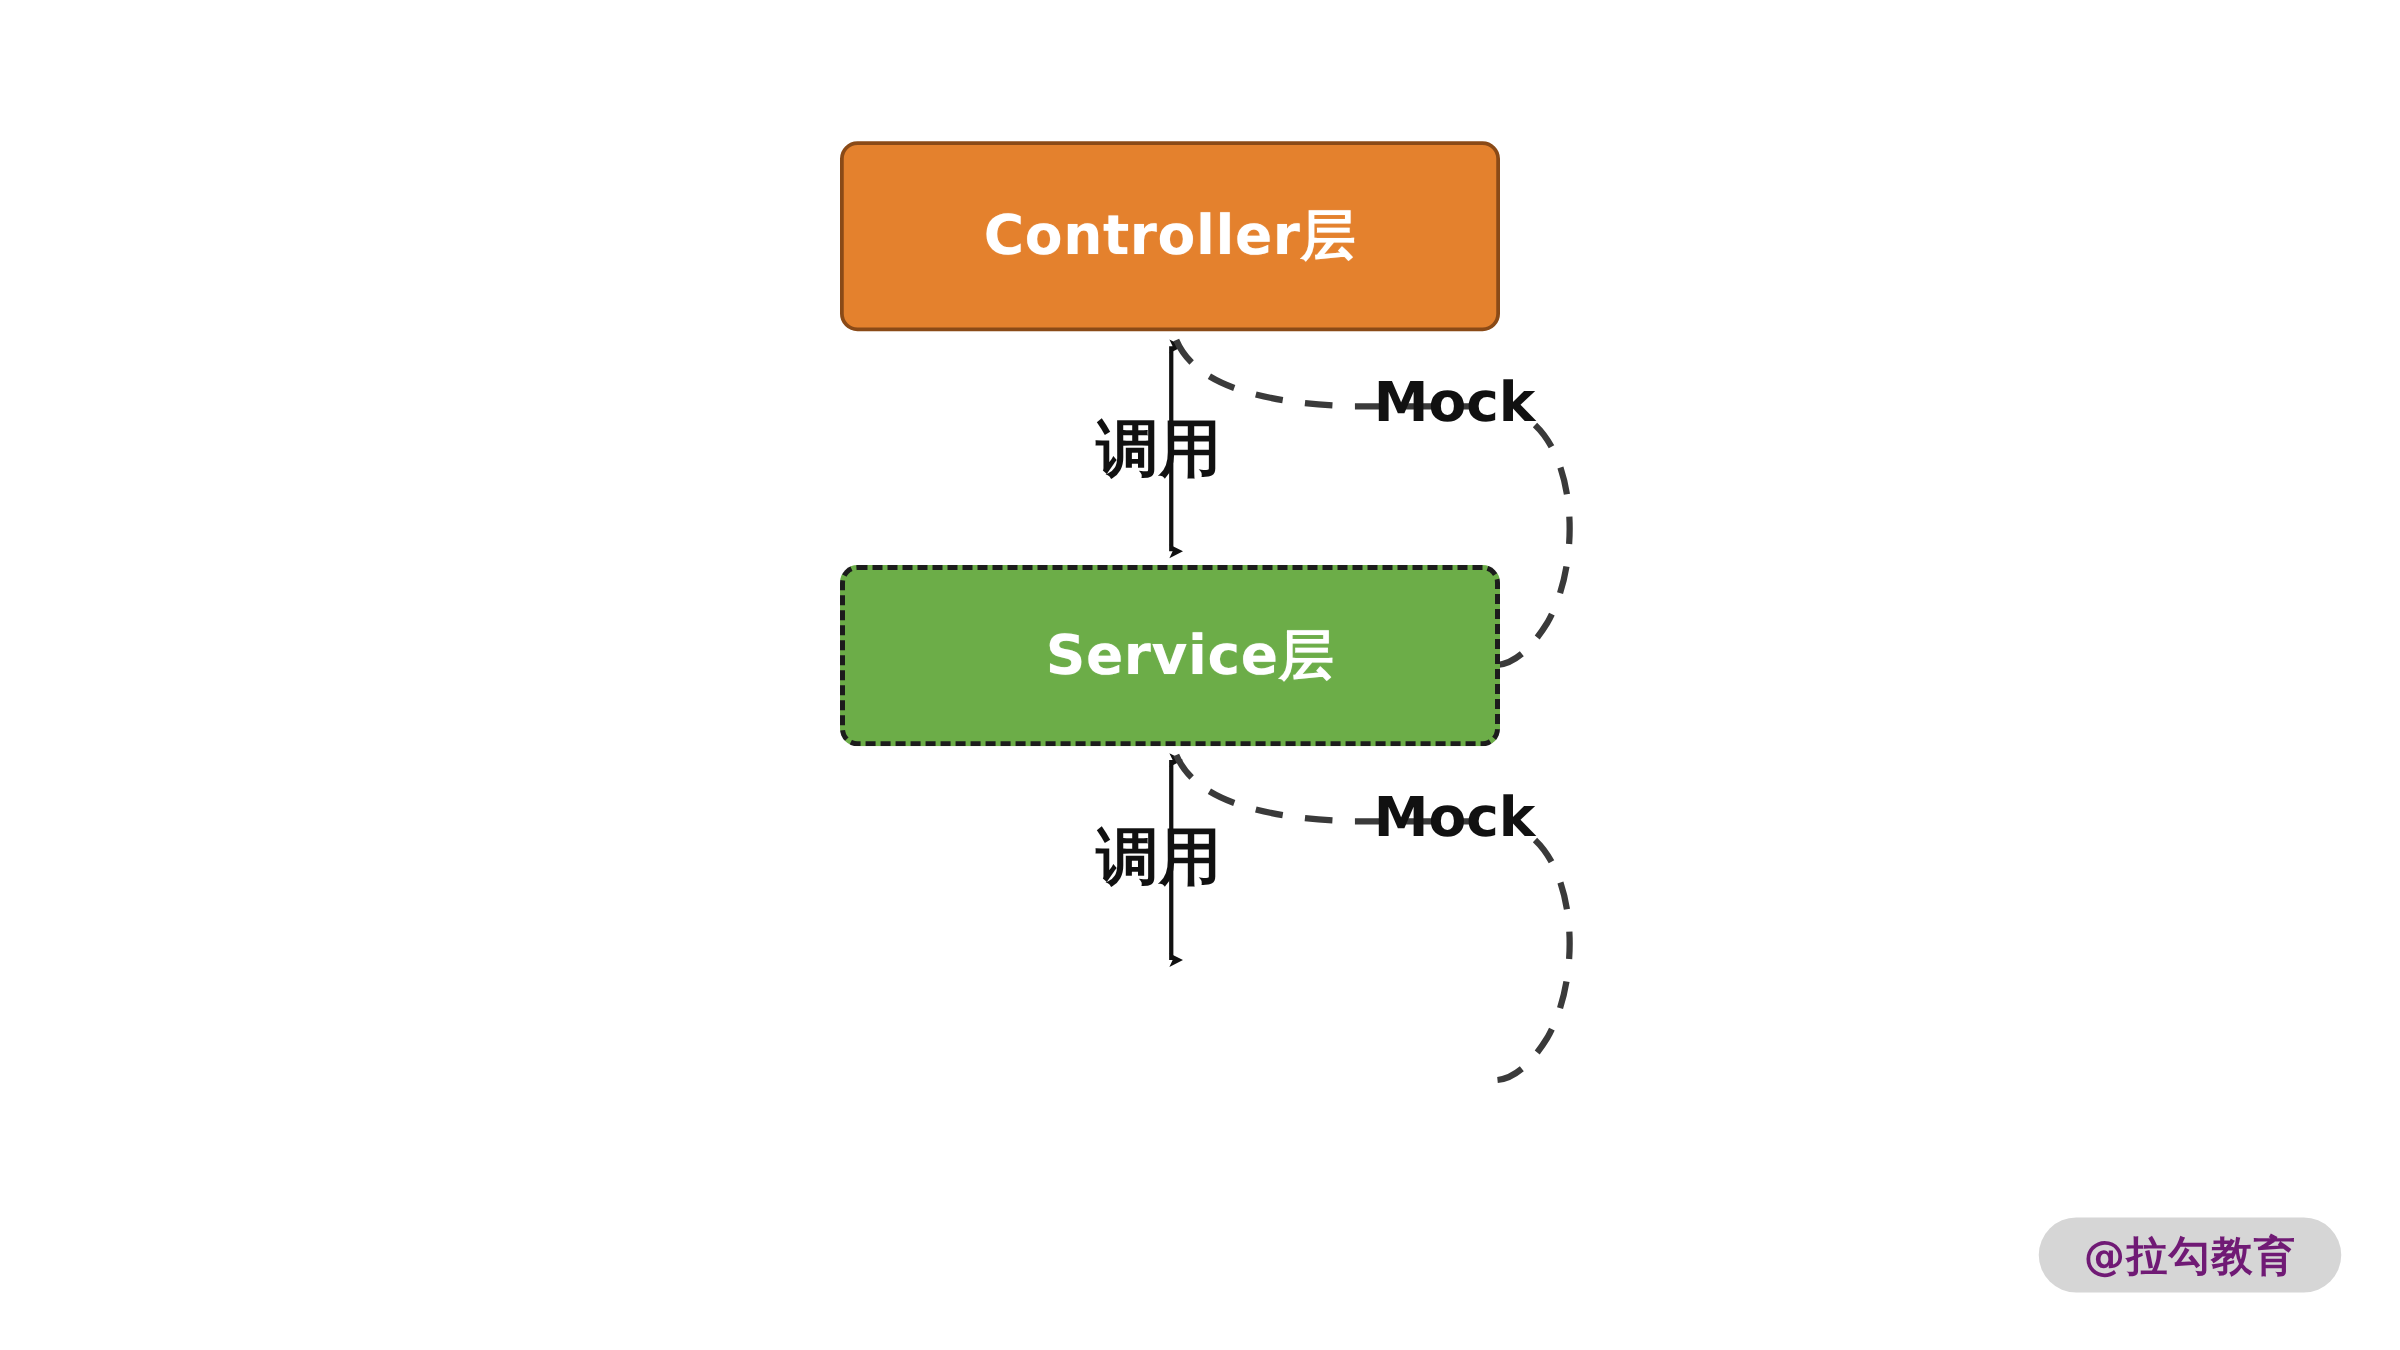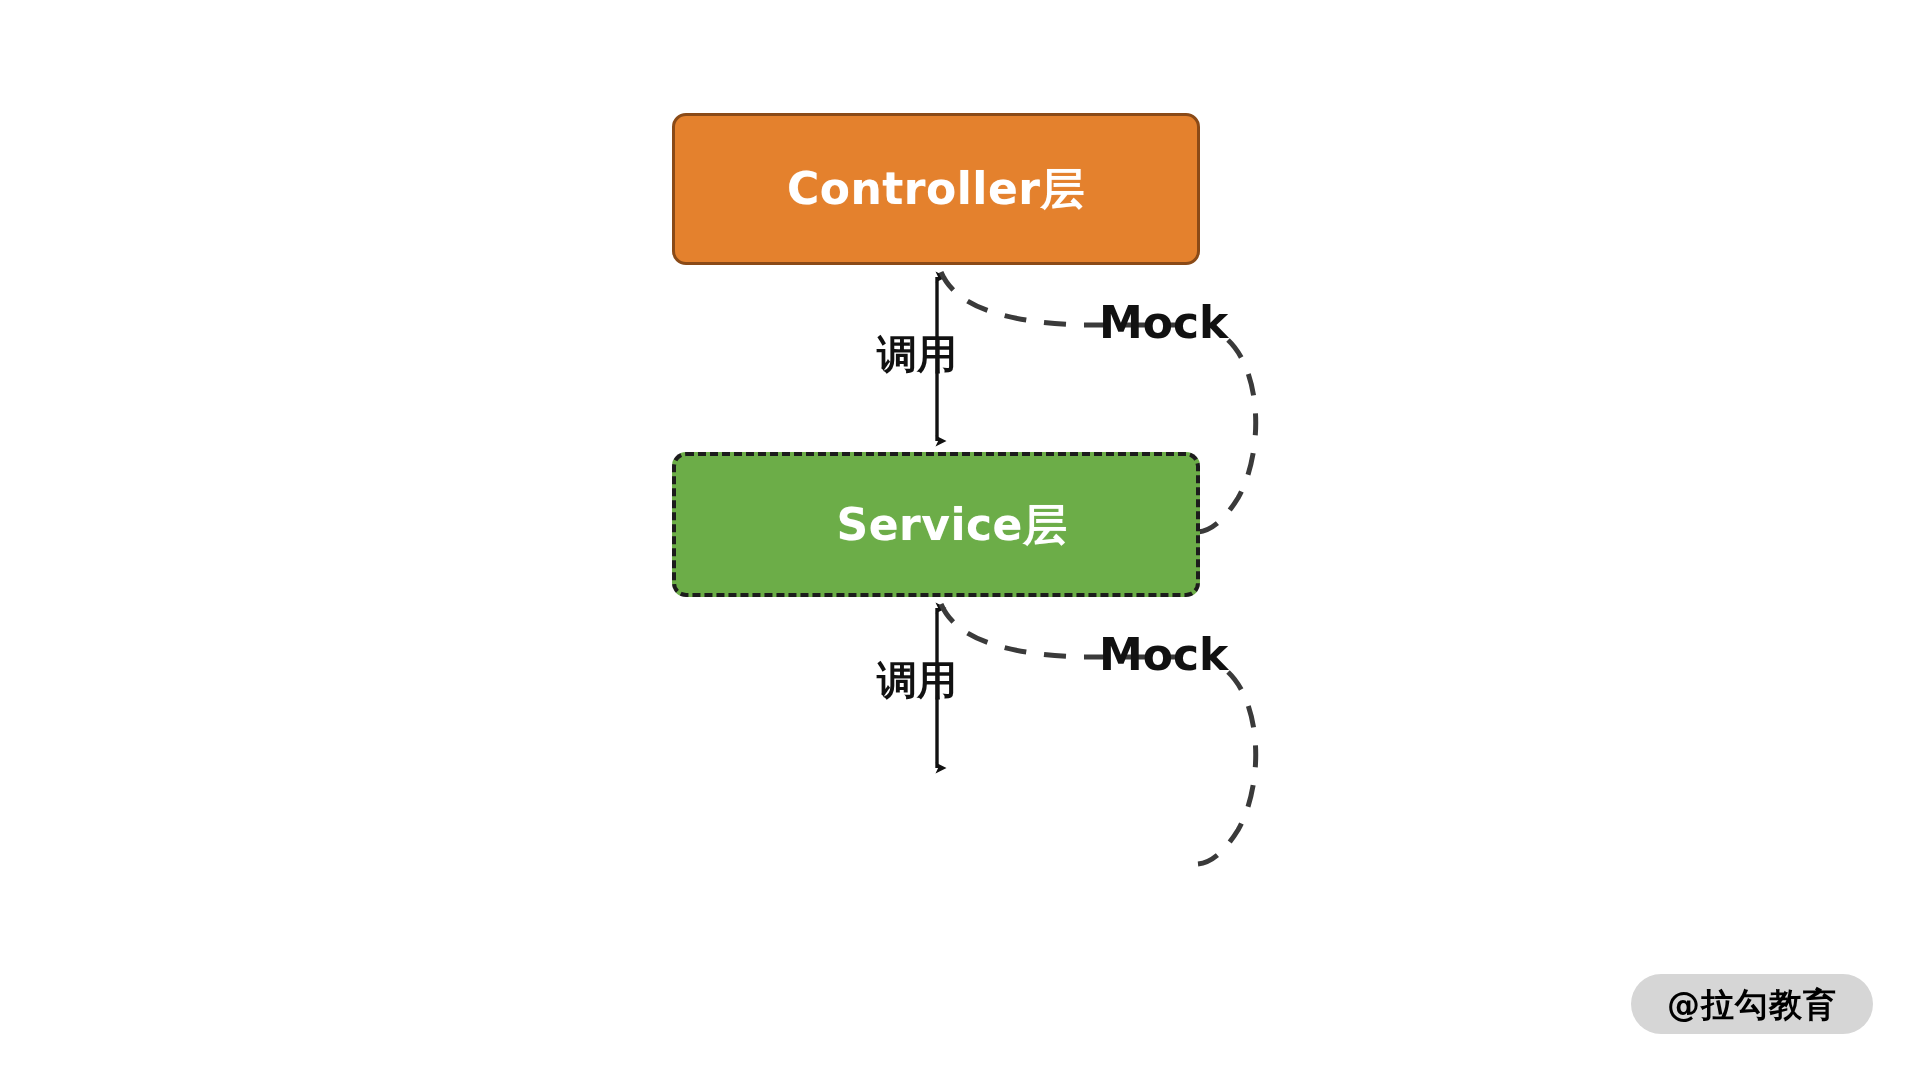--- a/index.html
+++ b/index.html
@@ -59,21 +59,21 @@
   #box-repository {
     left: 672px;
     top: 778px;
     width: 528px;
     height: 148px;
     background: #bdd0ea;
     border: 4px dashed #2b2f36;
   }
   .edge-label {
     position: absolute;
-    font-size: 40px;
+    font-size: 50px;
     font-weight: 600;
     color: #111111;
     line-height: 1;
     white-space: nowrap;
   }
   #label-call-1 { left: 877px; top: 334px; }
   #label-call-2 { left: 877px; top: 660px; }
   #label-mock-1 { left: 1099px; top: 301px; font-size: 44px; font-weight: 700; }
   #label-mock-2 { left: 1099px; top: 633px; font-size: 44px; font-weight: 700; }
 
@@ -83,21 +83,21 @@
     top: 974px;
     width: 242px;
     height: 60px;
     border-radius: 30px;
     background: #d6d6d6;
     display: flex;
     align-items: center;
     justify-content: center;
   }
   #watermark-text {
-    color: #000000;
+    color: #701a75;
     font-size: 33px;
     font-weight: 600;
     letter-spacing: 1px;
     line-height: 1;
     white-space: nowrap;
   }
   svg.overlay {
     position: absolute;
     left: 0;
     top: 0;

